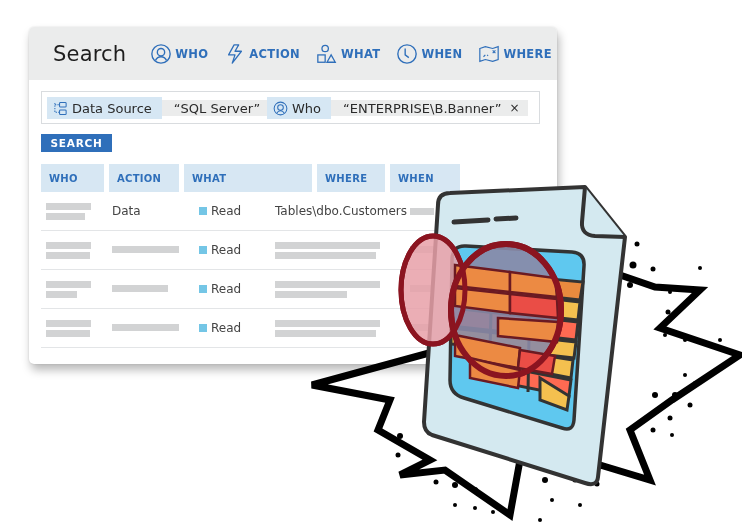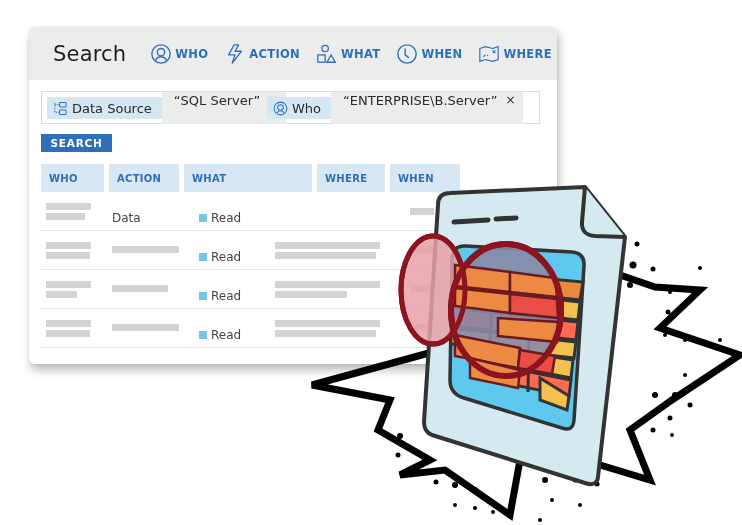--- a/index.html
+++ b/index.html
@@ -13,35 +13,35 @@
   .title { font-family:"DejaVu Sans", sans-serif; font-size:21px; color:#1e1e1e; margin-right:24px; letter-spacing:0.2px; }
   .nav-item { display:flex; align-items:center; color:#2f6fba; font-family:"DejaVu Sans", sans-serif;
               font-size:11.5px; font-weight:bold; margin-right:16px; cursor:pointer; letter-spacing:0.3px; }
   .nav-item svg { width:22px; height:22px; margin-right:3px; }
 
   .filter-bar { position:absolute; left:12px; top:64px; width:497px; height:31px; border:1px solid #d9dcdf; }
   .chip { position:absolute; top:5px; height:22px; display:flex; align-items:center; font-size:13px; color:#2a2a2a;
           font-family:"DejaVu Sans", sans-serif; }
   .chip .k { background:#d6e7f4; height:22px; display:flex; align-items:center; padding:0 10px 0 6px; }
   .chip .k svg { width:15px; height:15px; margin-right:4px; }
-  .chip .v { background:#ebecec; height:16px; display:flex; align-items:center; padding:0 8px 16px 12px; }
+  .chip .v { background:#ebecec; height:16px; display:flex; align-items:center; padding:0 8px 0 12px; }
   .chip .x { margin-left:8px; font-size:12px; cursor:pointer; }
 
   .search-btn { position:absolute; left:12px; top:107px; width:71px; height:18px; background:#2f6fba; color:#fff;
                 font-size:10.5px; font-weight:bold; letter-spacing:0.8px; display:flex; align-items:center;
                 justify-content:center; cursor:pointer; font-family:"DejaVu Sans", sans-serif; }
 
   .table { position:absolute; left:12px; top:137px; width:500px; }
   .thead { display:flex; height:28px; }
   .th { background:#d7e7f3; margin-right:5px; height:28px; display:flex; align-items:center; padding-left:8px;
         box-sizing:border-box; color:#2f6fba; font-size:10px; font-weight:bold; letter-spacing:0.3px;
         font-family:"DejaVu Sans", sans-serif; }
   .row { position:relative; height:38px; border-bottom:1.5px solid #e3e5e7; }
   .cell { position:absolute; top:0; height:38px; display:flex; align-items:center; font-size:12px; color:#444;
-          font-family:"DejaVu Sans", sans-serif;margin-top:7px; }
+          font-family:"DejaVu Sans", sans-serif; }
   .bar { position:absolute; height:7px; background:#d2d3d4; }
   .sq { width:8px; height:8px; background:#74c6e6; margin-right:4px; display:inline-block; }
 
   .art { position:absolute; left:0; top:0; width:742px; height:525px; pointer-events:none; }
 </style>
 </head>
 <body>
 
 <div class="panel">
   <div class="panel-header">
@@ -107,21 +107,21 @@
     <div class="chip" style="left:225px;">
       <span class="k">
         <svg viewBox="0 0 16 16">
           <circle cx="8" cy="8" r="6.8" fill="none" stroke="#2f6fba" stroke-width="1.1"></circle>
           <circle cx="8" cy="7" r="3" fill="none" stroke="#2f6fba" stroke-width="1.1"></circle>
           <path d="M4 13c1-2 2.5-2.7 4-2.7s3 .7 4 2.7" fill="none" stroke="#2f6fba" stroke-width="1.1"></path>
         </svg>
         <span>Who</span>
       </span>
       <span class="v">
-        <span>“ENTERPRISE\B.Server”</span>
+        <span>“ENTERPRISE\B.Banner”</span>
         <span class="x">×</span>
       </span>
     </div>
   </div>
 
   <div class="search-btn">SEARCH</div>
 
   <div class="table">
     <div class="thead">
       <div class="th" style="width:63px">WHO</div>
@@ -132,20 +132,21 @@
     </div>
 
     <div class="row">
       <div class="bar" style="left:5px;top:11px;width:45px;"></div>
       <div class="bar" style="left:5px;top:21px;width:39px;"></div>
       <div class="cell" style="left:71px">Data</div>
       <div class="cell" style="left:158px">
           <span class="sq"></span>
           <span>Read</span>
         </div>
+      <div class="cell" style="left:234px">Tables\dbo.Customers</div>
       <div class="bar" style="left:369px;top:16px;width:24px;"></div>
     </div>
 
     <div class="row">
       <div class="bar" style="left:5px;top:11px;width:45px;"></div>
       <div class="bar" style="left:5px;top:21px;width:44px;"></div>
       <div class="bar" style="left:71px;top:15px;width:67px;"></div>
       <div class="cell" style="left:158px">
           <span class="sq"></span>
           <span>Read</span>

